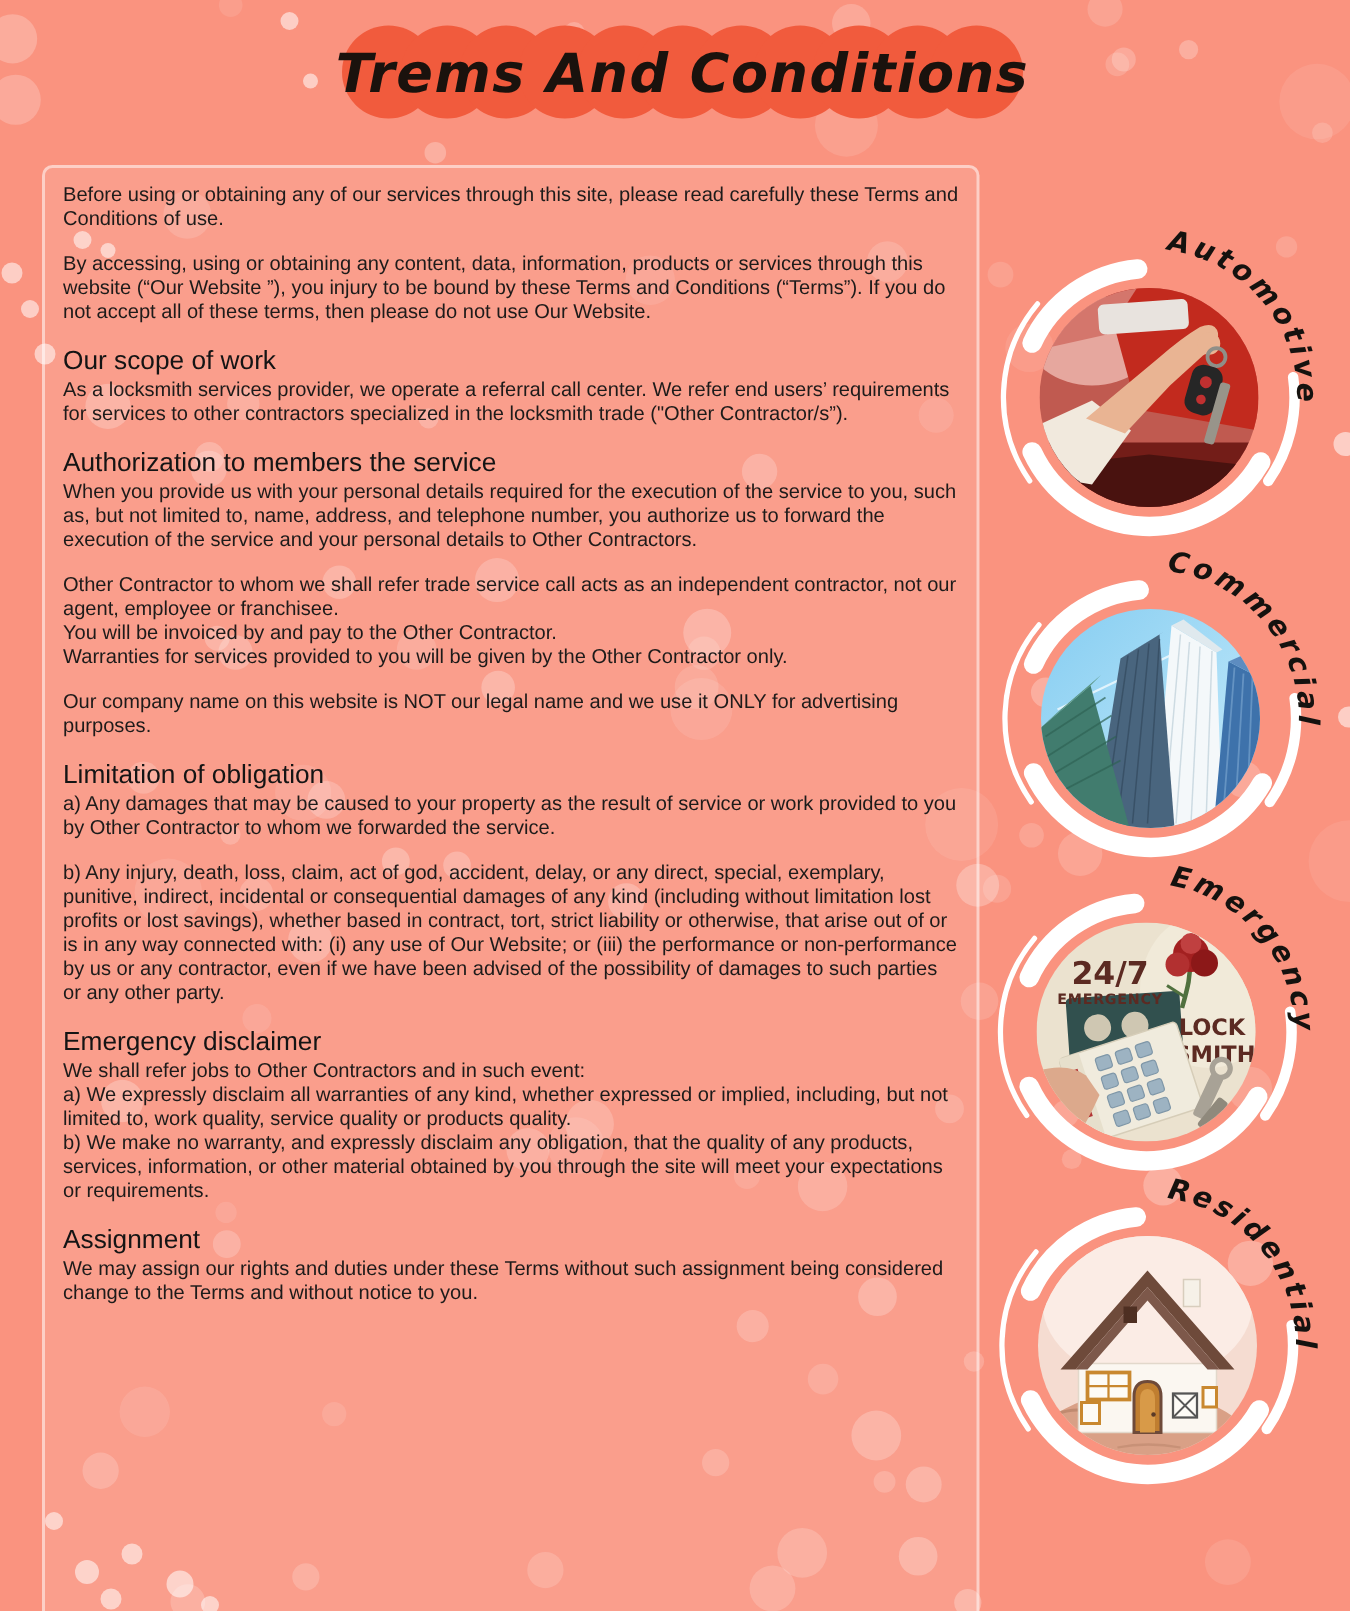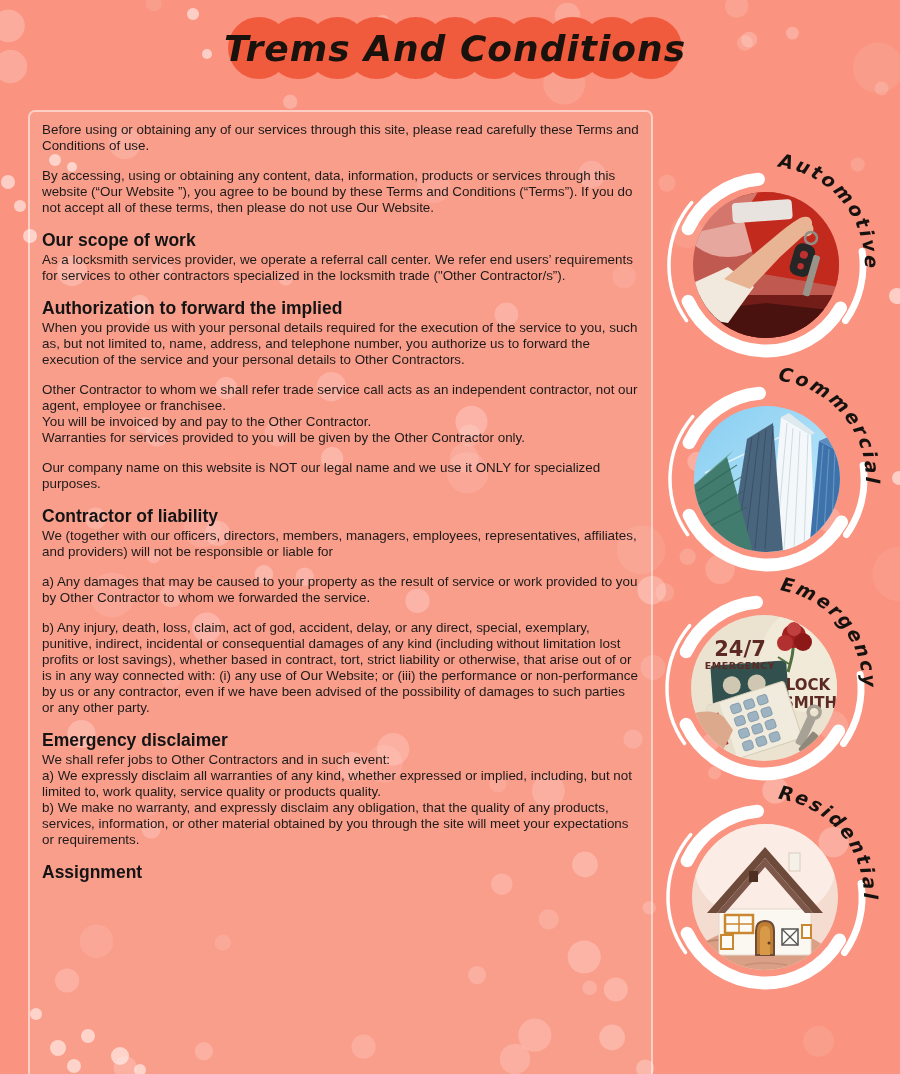--- a/index.html
+++ b/index.html
@@ -24,21 +24,21 @@
     padding:10px 12px 8px 12px;
     overflow:hidden;
   }
   .para{
     margin:0 0 14px 0;
     font-size:13.4px;line-height:16px;color:#1D1B1A;
     white-space:pre-line;
   }
   .sec-head{
     margin:6px 0 2px 0;
-    font-size:17.5px;line-height:20px;font-weight:bold;color:#141414;
+    font-size:17.5px;line-height:20px;font-weight:normal;color:#141414;
   }
   .badge{position:absolute;width:250px;height:236px;}
   .badge-1{left:641px;top:147px;}
   .badge-2{left:642px;top:361px;}
   .badge-3{left:639px;top:570px;}
   .badge-4{left:640px;top:779px;}
   .badge-svg{display:block;width:250px;height:236px;}
   .badge-label{
     font-family:"DejaVu Sans",sans-serif;
     font-weight:bold;font-style:italic;font-size:19px;
@@ -175,38 +175,38 @@
       <circle cx="117.6" cy="0" r="31" fill="#F15B3D"></circle>
       <circle cx="156.8" cy="0" r="31" fill="#F15B3D"></circle>
       <circle cx="196.0" cy="0" r="31" fill="#F15B3D"></circle>
     </g>
   <text class="title-text" x="0" y="13" text-anchor="middle" fill="#1A120D">Trems And Conditions</text>
 </svg>
 
 <div class="terms-panel">
   <div id="terms-content">
       <p class="para">Before using or obtaining any of our services through this site, please read carefully these Terms and Conditions of use.</p>
-      <p class="para">By accessing, using or obtaining any content, data, information, products or services through this website (“Our Website ”), you agree to be bound by these Terms and Conditions (“Terms”). If you do not accept all of these terms, then please do not use Our Website.</p>
+      <p class="para">By accessing, using or obtaining any content, data, information, products or services through this website (“Our Website ”), you injury to be bound by these Terms and Conditions (“Terms”). If you do not accept all of these terms, then please do not use Our Website.</p>
       <h2 class="sec-head">Our scope of work</h2>
       <p class="para">As a locksmith services provider, we operate a referral call center. We refer end users’ requirements for services to other contractors specialized in the locksmith trade ("Other Contractor/s”).</p>
-      <h2 class="sec-head">Authorization to forward the implied</h2>
+      <h2 class="sec-head">Authorization to members the service</h2>
       <p class="para">When you provide us with your personal details required for the execution of the service to you, such as, but not limited to, name, address, and telephone number, you authorize us to forward the execution of the service and your personal details to Other Contractors.</p>
       <p class="para">Other Contractor to whom we shall refer trade service call acts as an independent contractor, not our agent, employee or franchisee.
 You will be invoiced by and pay to the Other Contractor.
 Warranties for services provided to you will be given by the Other Contractor only.</p>
-      <p class="para">Our company name on this website is NOT our legal name and we use it ONLY for specialized purposes.</p>
-      <h2 class="sec-head">Contractor of liability</h2>
-      <p class="para">We (together with our officers, directors, members, managers, employees, representatives, affiliates, and providers) will not be responsible or liable for</p>
+      <p class="para">Our company name on this website is NOT our legal name and we use it ONLY for advertising purposes.</p>
+      <h2 class="sec-head">Limitation of obligation</h2>
       <p class="para">a) Any damages that may be caused to your property as the result of service or work provided to you by Other Contractor to whom we forwarded the service.</p>
       <p class="para">b) Any injury, death, loss, claim, act of god, accident, delay, or any direct, special, exemplary, punitive, indirect, incidental or consequential damages of any kind (including without limitation lost profits or lost savings), whether based in contract, tort, strict liability or otherwise, that arise out of or is in any way connected with: (i) any use of Our Website; or (iii) the performance or non-performance by us or any contractor, even if we have been advised of the possibility of damages to such parties or any other party.</p>
       <h2 class="sec-head">Emergency disclaimer</h2>
       <p class="para">We shall refer jobs to Other Contractors and in such event:
 a) We expressly disclaim all warranties of any kind, whether expressed or implied, including, but not limited to, work quality, service quality or products quality.
 b) We make no warranty, and expressly disclaim any obligation, that the quality of any products, services, information, or other material obtained by you through the site will meet your expectations or requirements.</p>
       <h2 class="sec-head">Assignment</h2>
+      <p class="para">We may assign our rights and duties under these Terms without such assignment being considered change to the Terms and without notice to you.</p>
     </div>
 </div>
 
 <div class="badge badge-1">
   <svg class="badge-svg" viewBox="-125 -118 250 236">
     <defs>
       <clipPath id="clip-auto">
           <circle cx="0" cy="0" r="73"></circle>
         </clipPath>
     </defs>

